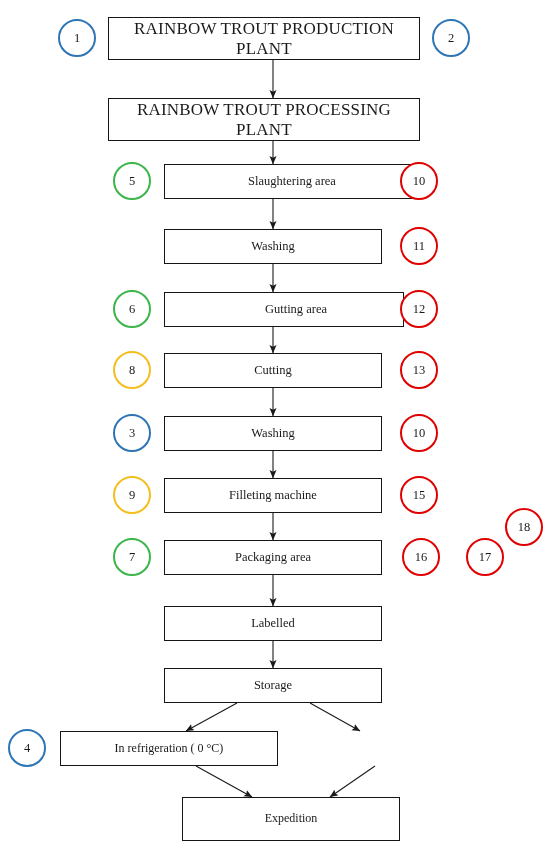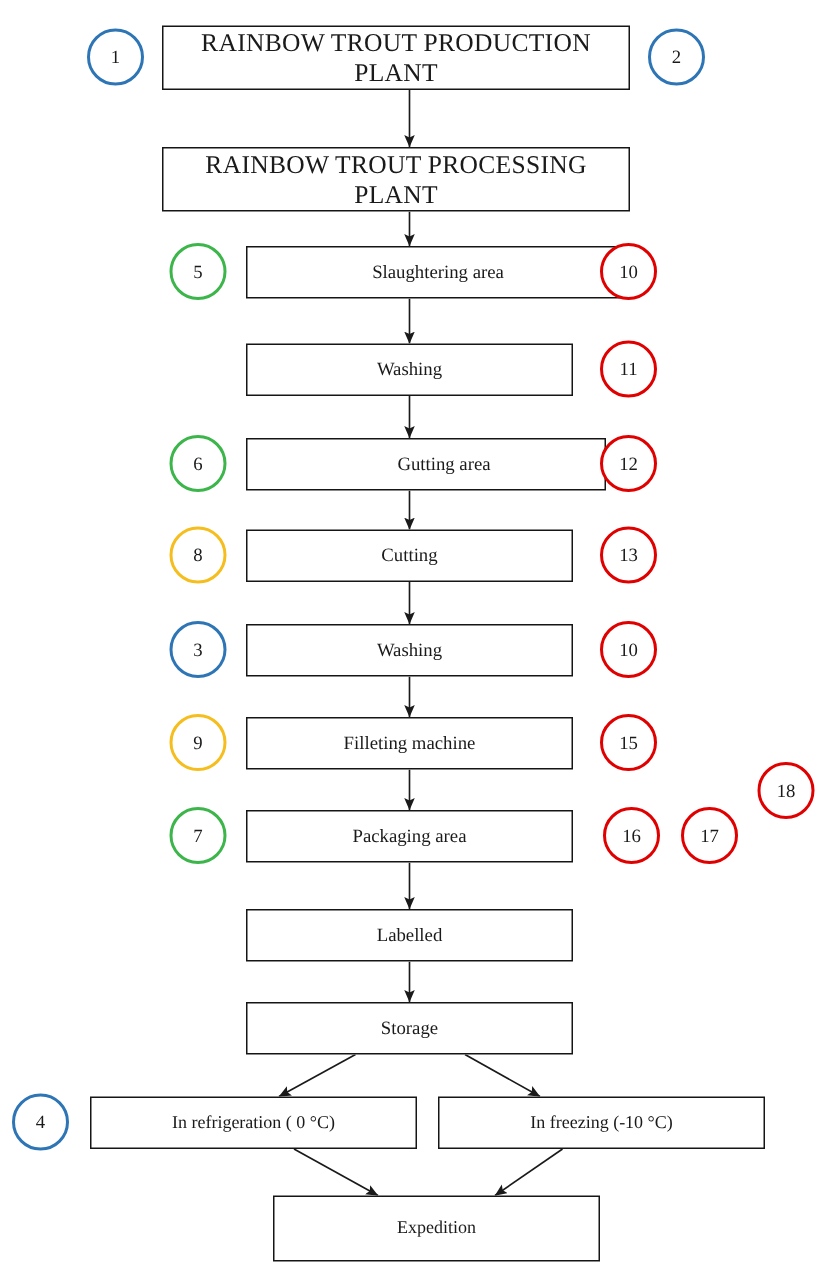--- a/index.html
+++ b/index.html
@@ -101,33 +101,32 @@
     <div class="box box-step" style="left: 164px; top: 164px; width: 256px; height: 35px; border-color: rgb(21, 21, 21);">Slaughtering area</div>
     <div class="box box-step" style="left: 164px; top: 229px; width: 218px; height: 35px; border-color: rgb(21, 21, 21);">Washing</div>
     <div class="box box-step" style="left: 164px; top: 292px; width: 240px; height: 35px; border-color: rgb(21, 21, 21); padding-left: 24px;">Gutting area</div>
     <div class="box box-step" style="left: 164px; top: 353px; width: 218px; height: 35px; border-color: rgb(21, 21, 21);">Cutting</div>
     <div class="box box-step" style="left: 164px; top: 416px; width: 218px; height: 35px; border-color: rgb(21, 21, 21);">Washing</div>
     <div class="box box-step" style="left: 164px; top: 478px; width: 218px; height: 35px; border-color: rgb(21, 21, 21);">Filleting machine</div>
     <div class="box box-step" style="left: 164px; top: 606px; width: 218px; height: 35px; border-color: rgb(21, 21, 21);">Labelled</div>
     <div class="box box-step" style="left: 164px; top: 540px; width: 218px; height: 35px; border-color: rgb(21, 21, 21);">Packaging area</div>
     <div class="box box-step" style="left: 164px; top: 668px; width: 218px; height: 35px; border-color: rgb(21, 21, 21);">Storage</div>
     <div class="box box-branch" style="left: 60px; top: 731px; width: 218px; height: 35px; border-color: rgb(21, 21, 21);">In refrigeration ( 0 °C)</div>
-    <div class="box box-branch" style="left: 292px; top: 731px; width: 218px; height: 35px; border-color: rgb(21, 21, 21);">In freezing (-10 °C)</div>
     <div class="box box-branch" style="left: 182px; top: 797px; width: 218px; height: 44px; border-color: rgb(21, 21, 21);">Expedition</div>
     <div class="circle" style="left: 58px; top: 19px; border-color: rgb(46, 117, 182);">1</div>
     <div class="circle" style="left: 432px; top: 19px; border-color: rgb(46, 117, 182);">2</div>
     <div class="circle" style="left: 113px; top: 162px; border-color: rgb(60, 181, 74);">5</div>
     <div class="circle" style="left: 400px; top: 162px; border-color: rgb(224, 0, 0);">10</div>
     <div class="circle" style="left: 400px; top: 227px; border-color: rgb(224, 0, 0);">11</div>
     <div class="circle" style="left: 113px; top: 290px; border-color: rgb(60, 181, 74);">6</div>
     <div class="circle" style="left: 400px; top: 290px; border-color: rgb(224, 0, 0);">12</div>
     <div class="circle" style="left: 113px; top: 351px; border-color: rgb(245, 190, 30);">8</div>
     <div class="circle" style="left: 400px; top: 351px; border-color: rgb(224, 0, 0);">13</div>
     <div class="circle" style="left: 113px; top: 414px; border-color: rgb(46, 117, 182);">3</div>
     <div class="circle" style="left: 400px; top: 414px; border-color: rgb(224, 0, 0);">10</div>
     <div class="circle" style="left: 113px; top: 476px; border-color: rgb(245, 190, 30);">9</div>
     <div class="circle" style="left: 400px; top: 476px; border-color: rgb(224, 0, 0);">15</div>
     <div class="circle" style="left: 113px; top: 538px; border-color: rgb(60, 181, 74);">7</div>
     <div class="circle" style="left: 402px; top: 538px; border-color: rgb(224, 0, 0);">16</div>
-    <div class="circle" style="left: 454px; top: 538px; border-color: rgb(224, 0, 0);">17</div>
+    <div class="circle" style="left: 466px; top: 538px; border-color: rgb(224, 0, 0);">17</div>
     <div class="circle" style="left: 505px; top: 508px; border-color: rgb(224, 0, 0);">18</div>
     <div class="circle" style="left: 8px; top: 729px; border-color: rgb(46, 117, 182);">4</div>
   </div>
 
 </body></html>

